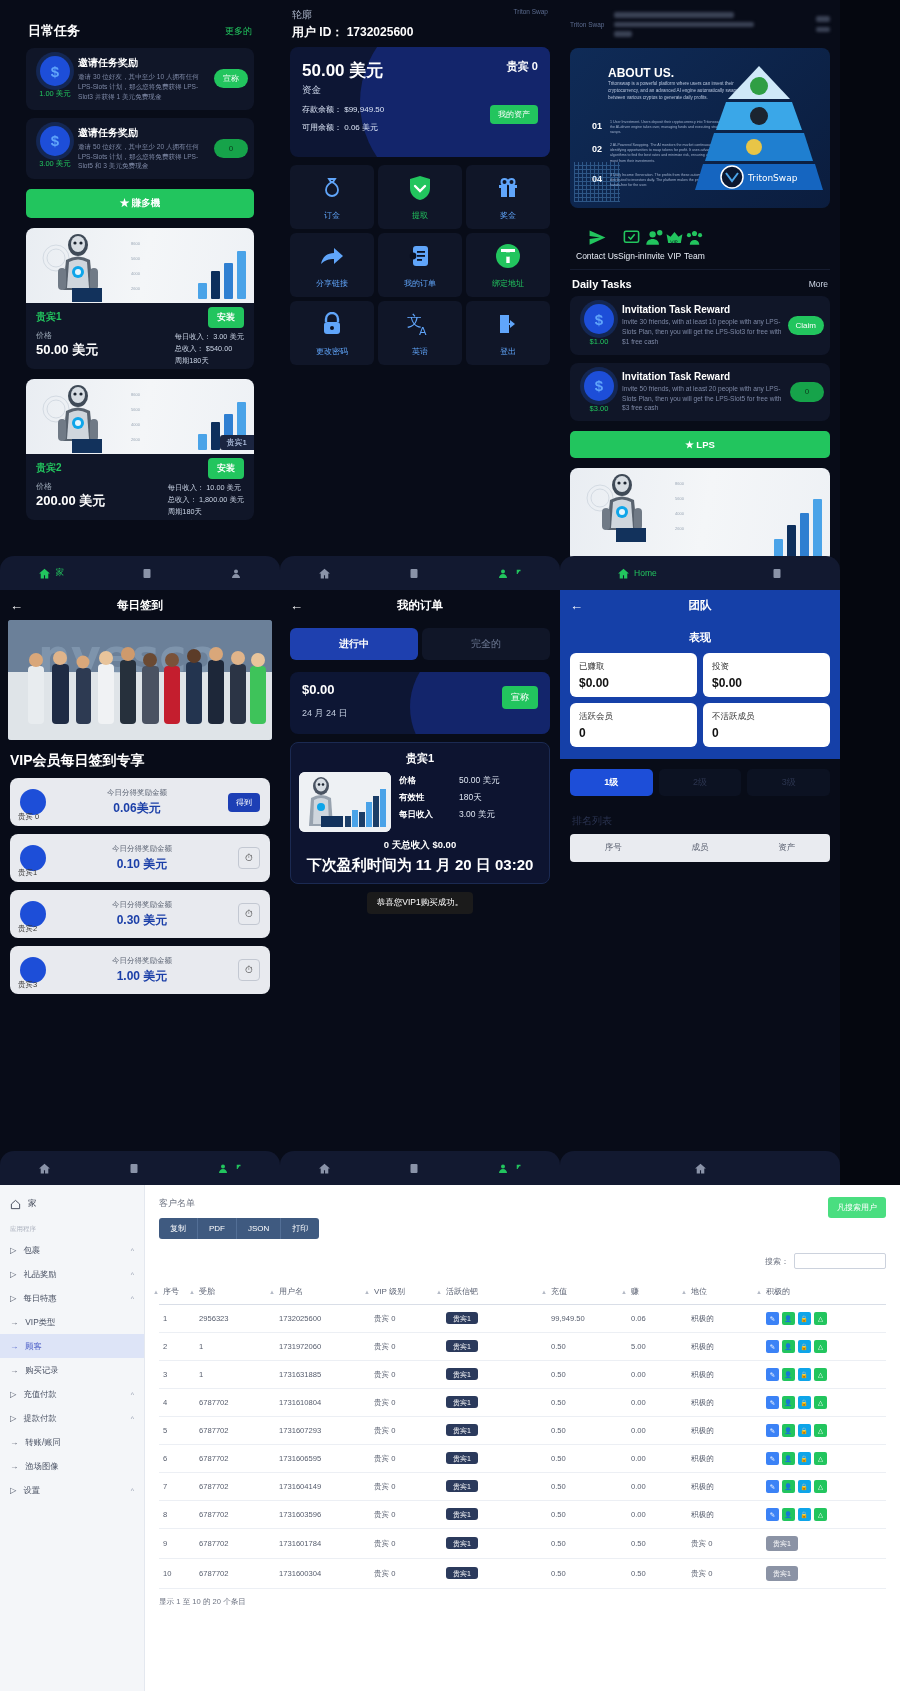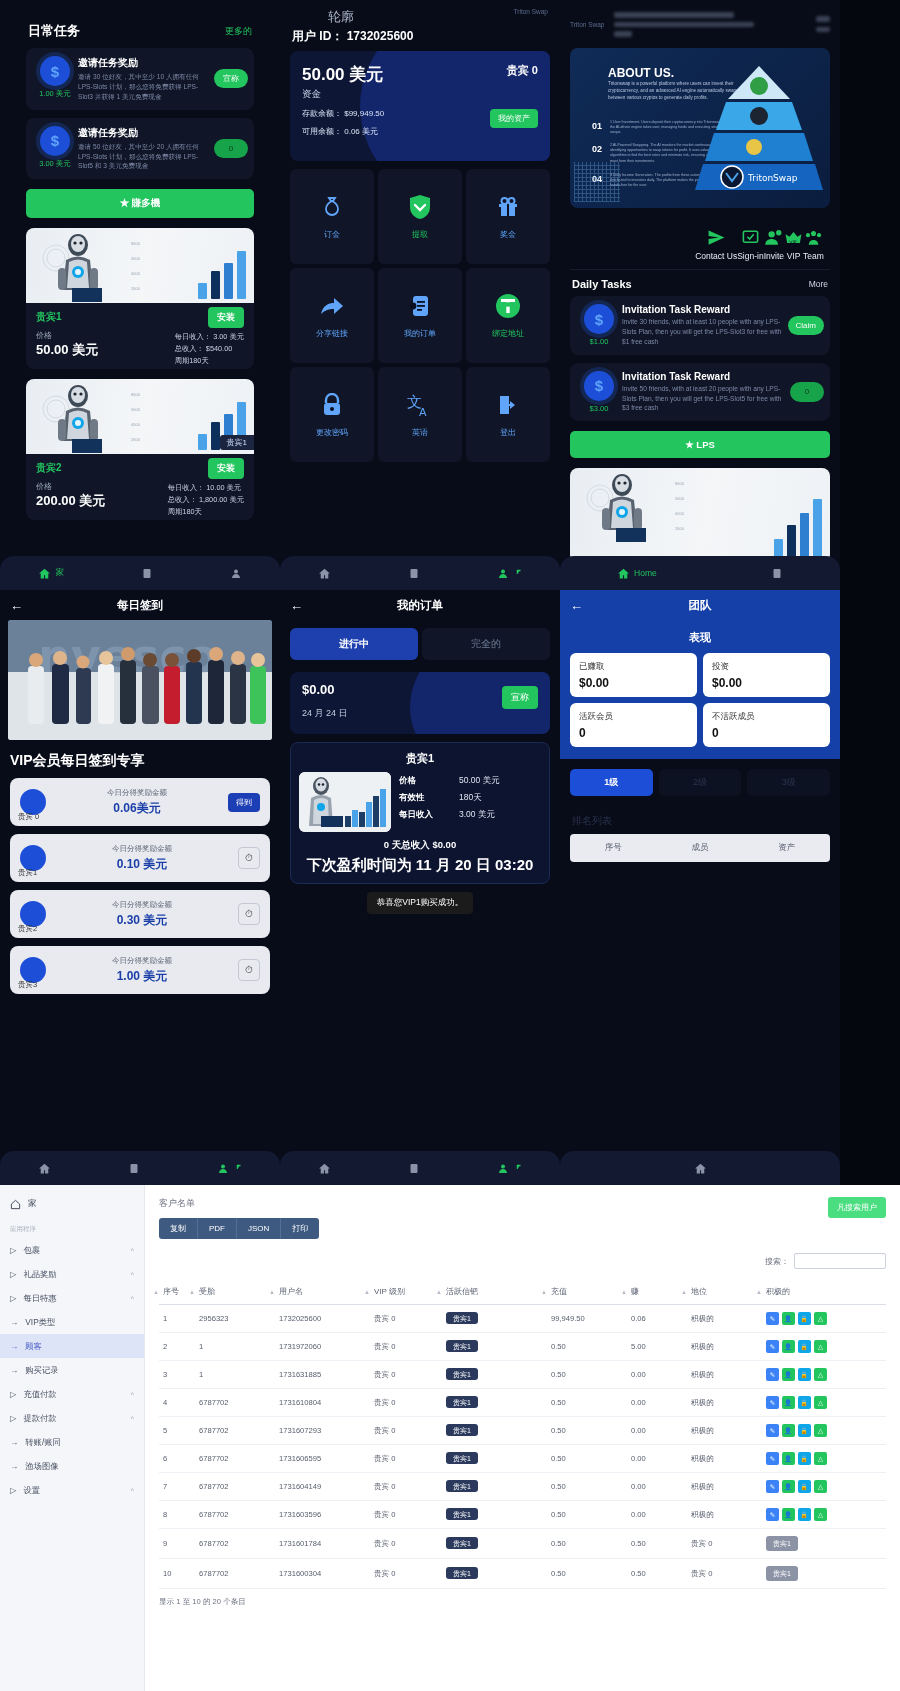--- a/index.html
+++ b/index.html
@@ -50,52 +50,52 @@
 
   
   .bnav { position:absolute; bottom:0; left:0; right:0; height:34px; background:#121930;
     border-radius:14px 14px 0 0; display:flex; align-items:center; justify-content:space-around; }
   .bnav .it { display:flex; align-items:center; gap:4px; color:#8a93a8; font-size:8.5px; }
   .bnav .it.act { color:#22c55e; }
 
   
   .p2 { background:#080c18; }
   .p2-head { padding:8px 12px 6px; display:flex; justify-content:space-between; }
-  .p2-head .lbl { color:#aab4c8; font-size:13px;margin-left:36px; }
+  .p2-head .lbl { color:#aab4c8; font-size:10px; }
   .p2-head .uid { color:#fff; font-size:12px; font-weight:bold; margin-top:2px;}
   .brandmini { color:#5b6b8e; font-size:6.5px; }
   .balcard { margin:0 10px; height:110px; border-radius:8px; position:relative; overflow:hidden;
     background:#0d1634; }
   .balcard .orb { position:absolute; right:-40px; top:-50px; width:230px; height:210px;
     border-radius:50%; background:#13256b; }
   .balcard .inner { position:relative; padding:12px; }
   .amt { color:#fff; font-size:17px; font-weight:bold; }
   .amt-lbl { color:#cbd5e8; font-size:9.5px; margin-top:2px; }
   .bal-line { color:#dbe4f5; font-size:8px; margin-top:7px; }
   .vip0 { position:absolute; right:12px; top:12px; color:#fff; font-size:11px; font-weight:bold; }
   .asset-btn { position:absolute; right:12px; top:58px; background:#22c55e; color:#fff; border:none;
     border-radius:4px; font-size:8px; padding:4px 8px; cursor:pointer;}
   .tiles { display:grid; grid-template-columns:repeat(3,1fr); gap:4px; padding:8px 10px; }
-  .tile { background:#101628; border-radius:6px; height:95px; display:flex; flex-direction:column;
+  .tile { background:#101628; border-radius:6px; height:64px; display:flex; flex-direction:column;
     align-items:center; justify-content:center; gap:8px; cursor:pointer;}
   .tile span.lab { font-size:8px; }
   .tile .ic { width:28px; height:28px; display:flex; align-items:center; justify-content:center; }
 
   
   .p3 { background:#080c18; }
   .p3-top { height:48px; display:flex; align-items:center; padding:0 10px; gap:10px; }
   .blurline { background:#3a4255; border-radius:2px; filter:blur(1.4px); }
   .about { margin:0 10px; height:160px; border-radius:8px; background:linear-gradient(135deg,#0f2b57,#0b1d3e);
     position:relative; overflow:hidden; }
   .about h3 { color:#fff; font-size:12px; font-weight:bold; position:absolute; left:38px; top:18px; }
   .about p.lead { position:absolute; left:38px; top:33px; width:140px; color:#b9c6dd; font-size:4.6px; line-height:1.5; }
   .about .num { position:absolute; color:#fff; font-size:9px; font-weight:bold; }
   .about .numtxt { position:absolute; color:#9fb0cc; font-size:3.6px; line-height:1.45; width:120px; }
   .pyr { position:absolute; right:6px; top:16px; width:130px; height:130px; }
-  .qnav { display:flex; justify-content:flex-end; padding:10px 6px 8px; margin:8px 10px 0;
+  .qnav { display:flex; justify-content:flex-start; padding:10px 6px 8px; margin:8px 10px 0;
     border-bottom:1px solid #151c30; }
   .qnav .q { text-align:center; color:#e7ecf5; font-size:8.5px; cursor:pointer;}
   .qnav .q .ic { height:22px; display:flex; align-items:center; justify-content:center; margin-bottom:3px; }
   .dt-head { display:flex; justify-content:space-between; align-items:center; padding:8px 12px 6px; }
   .dt-head .t { color:#fff; font-size:11px; font-weight:bold; }
   .dt-head .m { color:#cfd8e8; font-size:8.5px; }
 
   
   .p4 { background:#080c18; }
   .topbar { height:30px; display:flex; align-items:center; padding:0 10px; position:relative; }

